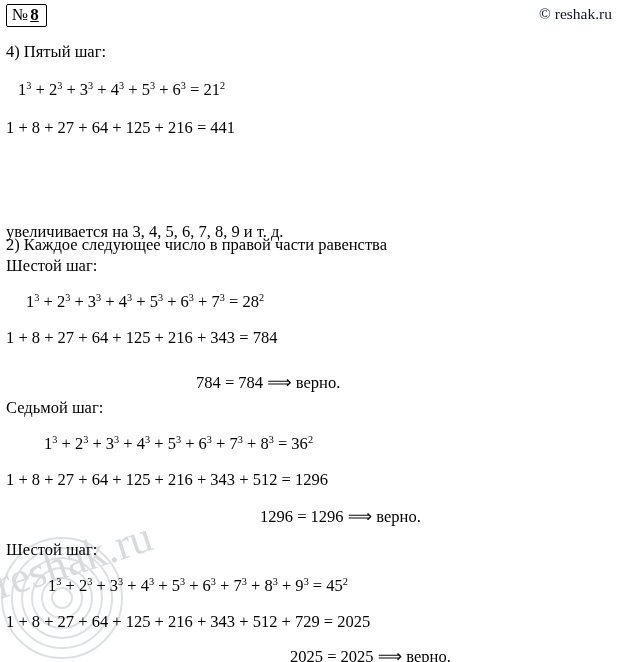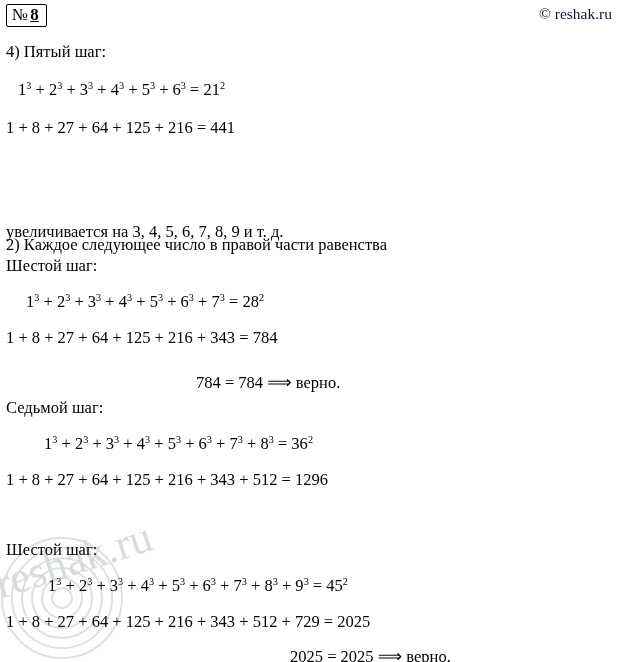--- a/index.html
+++ b/index.html
@@ -131,20 +131,25 @@
   </div>
 
   <div class="line" style="left:6px; top:400px;">Седьмой шаг:</div>
 
   <div class="line math" style="left:44px; top:436px;">
     1<sup>3</sup> + 2<sup>3</sup> + 3<sup>3</sup> + 4<sup>3</sup> + 5<sup>3</sup> + 6<sup>3</sup> + 7<sup>3</sup> + 8<sup>3</sup> = 36<sup>2</sup>
   </div>
 
   <div class="line math" style="left:6px; top:472px;">1 + 8 + 27 + 64 + 125 + 216 + 343 + 512 = 1296</div>
 
+  <div class="line math" style="left:260px; top:508px;">
+    <span>1296 = 1296</span>
+    <span class="arrow"> ⟹ </span>
+    <span>верно.</span>
+  </div>
 
   <div class="line" style="left:6px; top:542px;">Шестой шаг:</div>
 
   <div class="line math" style="left:48px; top:578px;">
     1<sup>3</sup> + 2<sup>3</sup> + 3<sup>3</sup> + 4<sup>3</sup> + 5<sup>3</sup> + 6<sup>3</sup> + 7<sup>3</sup> + 8<sup>3</sup> + 9<sup>3</sup> = 45<sup>2</sup>
   </div>
 
   <div class="line math" style="left:6px; top:614px;">1 + 8 + 27 + 64 + 125 + 216 + 343 + 512 + 729 = 2025</div>
 
   <div class="line math" style="left:290px; top:648px;">

